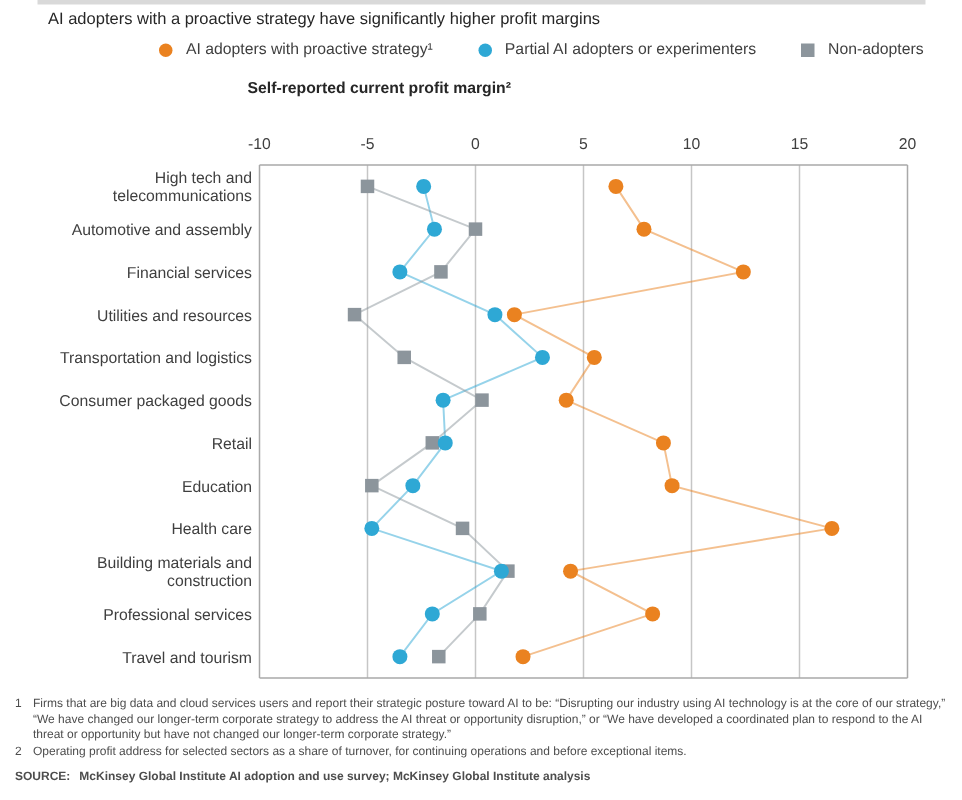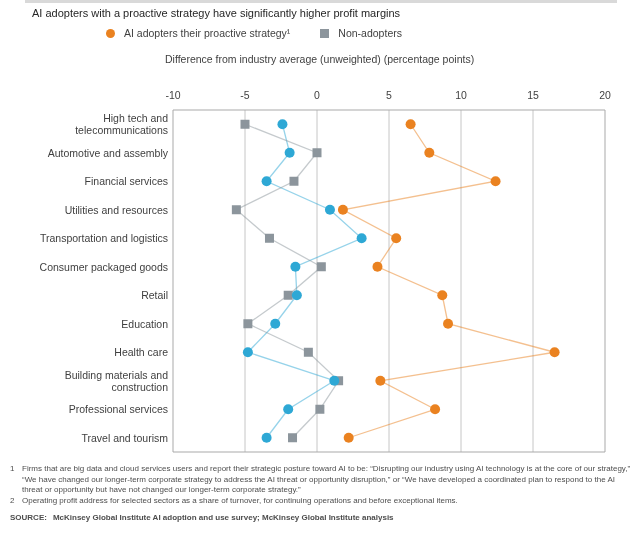--- a/index.html
+++ b/index.html
@@ -22,30 +22,34 @@
 </head>
 <body>
 
 <div class="top-strip"></div>
 
 <div class="chart-title">AI adopters with a proactive strategy have significantly higher profit margins</div>
 
 <div class="legend" id="legend">
     <span class="legend-item">
       <span class="lg-marker circle" style="background: rgb(234, 130, 32);"></span>
-      <span>AI adopters their proactive strategy¹</span>
+      <span>AI adopters with proactive strategy¹</span>
+    </span>
+    <span class="legend-item">
+      <span class="lg-marker circle" style="background: rgb(46, 168, 213);"></span>
+      <span>Partial AI adopters or experimenters</span>
     </span>
     <span class="legend-item">
       <span class="lg-marker square" style="background: rgb(140, 149, 156);"></span>
       <span>Non-adopters</span>
     </span>
   </div>
 
 <div class="axis-head">
-  <div class="axis-subtitle">Difference from industry average (unweighted) (percentage points)</div>
+  <div class="axis-title">Self-reported current profit margin²</div>
 </div>
 
 <svg id="chart" width="641" height="378">
     <line x1="173" y1="25" x2="173" y2="367" stroke="#a9a9a9" stroke-width="1"></line>
     <text x="173" y="14" text-anchor="middle" font-size="10.5" fill="#3f3f3f">-10</text>
     <line x1="245" y1="25" x2="245" y2="367" stroke="#c6c6c6" stroke-width="1"></line>
     <text x="245" y="14" text-anchor="middle" font-size="10.5" fill="#3f3f3f">-5</text>
     <line x1="317" y1="25" x2="317" y2="367" stroke="#c6c6c6" stroke-width="1"></line>
     <text x="317" y="14" text-anchor="middle" font-size="10.5" fill="#3f3f3f">0</text>
     <line x1="389" y1="25" x2="389" y2="367" stroke="#c6c6c6" stroke-width="1"></line>

